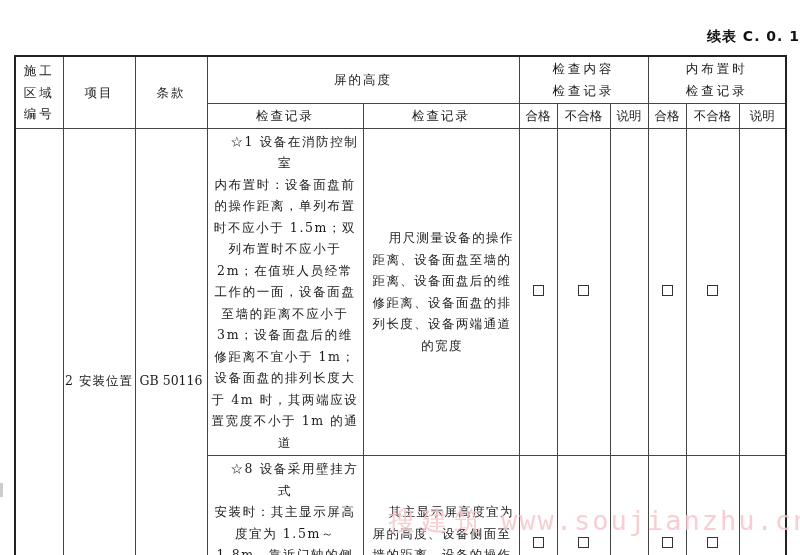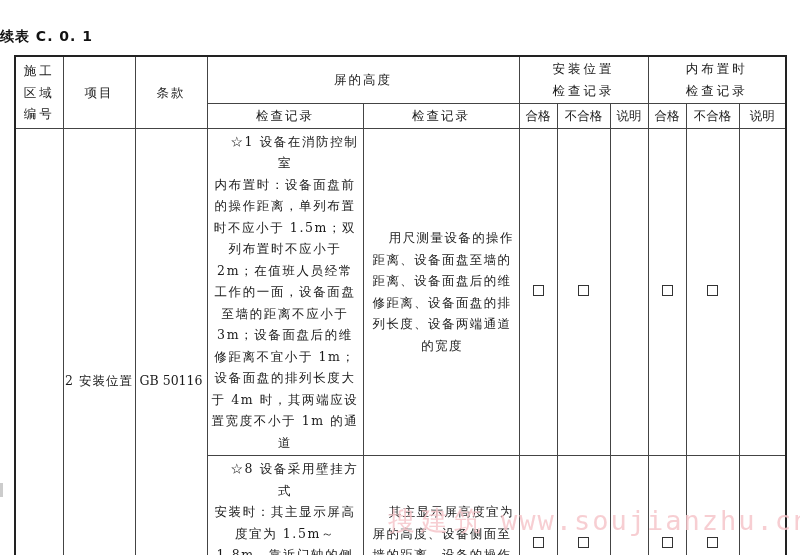--- a/index.html
+++ b/index.html
@@ -1,18 +1,18 @@
 <!DOCTYPE html>
 <html><head>
   <meta charset="utf-8">
   <style>
     html, body { margin: 0; padding: 0; background: #ffffff; }
     body { width: 800px; height: 555px; position: relative; overflow: hidden;
            font-family: "DejaVu Serif", "Liberation Serif", serif; color: #1a1a1a; }
-    .caption { position: absolute; top: 28px; left: 0; width: 800px; text-align: left;
+    .caption { position: absolute; top: 28px; left: 0; width: 800px; text-align: right;
                font-family: "DejaVu Sans", "Liberation Sans", sans-serif; font-weight: bold;
                font-size: 14px; letter-spacing: 1px; color: #111; }
     table.form { position: absolute; left: 14px; top: 55px; border-collapse: collapse;
                  table-layout: fixed; width: 771px; border: 2px solid #222; }
     table.form td, table.form th { border: 1px solid #444; padding: 0; font-weight: normal;
                  font-size: 12.5px; line-height: 21.5px; text-align: center; vertical-align: middle; }
     .hdr-small { letter-spacing: 2px; }
     .hdr-stack { line-height: 22px; letter-spacing: 3px; }
     .req { text-align: left; padding: 2px 4px 2px 4px !important; letter-spacing: 1.6px;
            font-size: 12.5px; line-height: 21.5px; }
@@ -48,21 +48,21 @@
       <tr style="height:47px">
     <th rowspan="2" class="hdr-stack">
       <div>施工</div>
       <div>区域</div>
       <div>编号</div>
     </th>
     <th rowspan="2" class="hdr-small">项目</th>
     <th rowspan="2" class="hdr-small">条款</th>
     <th colspan="2" class="hdr-small">屏的高度</th>
     <th colspan="3" class="hdr-stack">
-      <div>安装位置</div>
+      <div>检查内容</div>
       <div>检查记录</div>
     </th>
     <th colspan="3" class="hdr-stack">
       <div>内布置时</div>
       <div>检查记录</div>
     </th>
   </tr>
   <tr style="height:25px">
     <th class="hdr-small">检查记录</th>
     <th class="hdr-small">检查记录</th>

